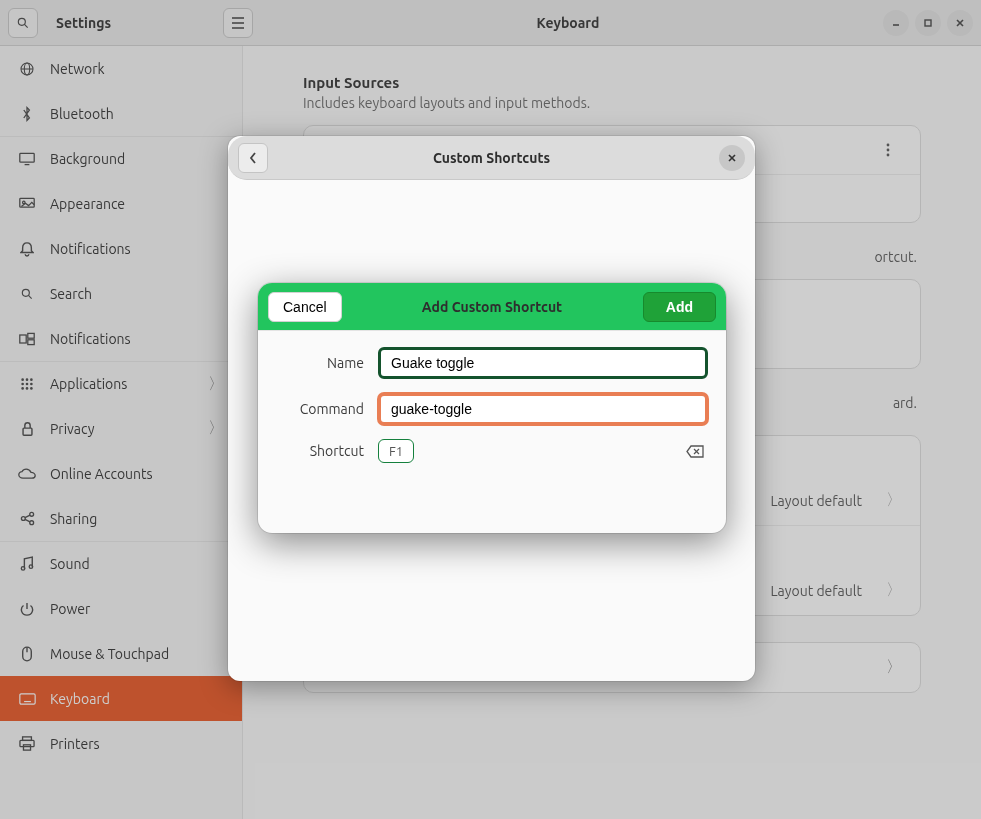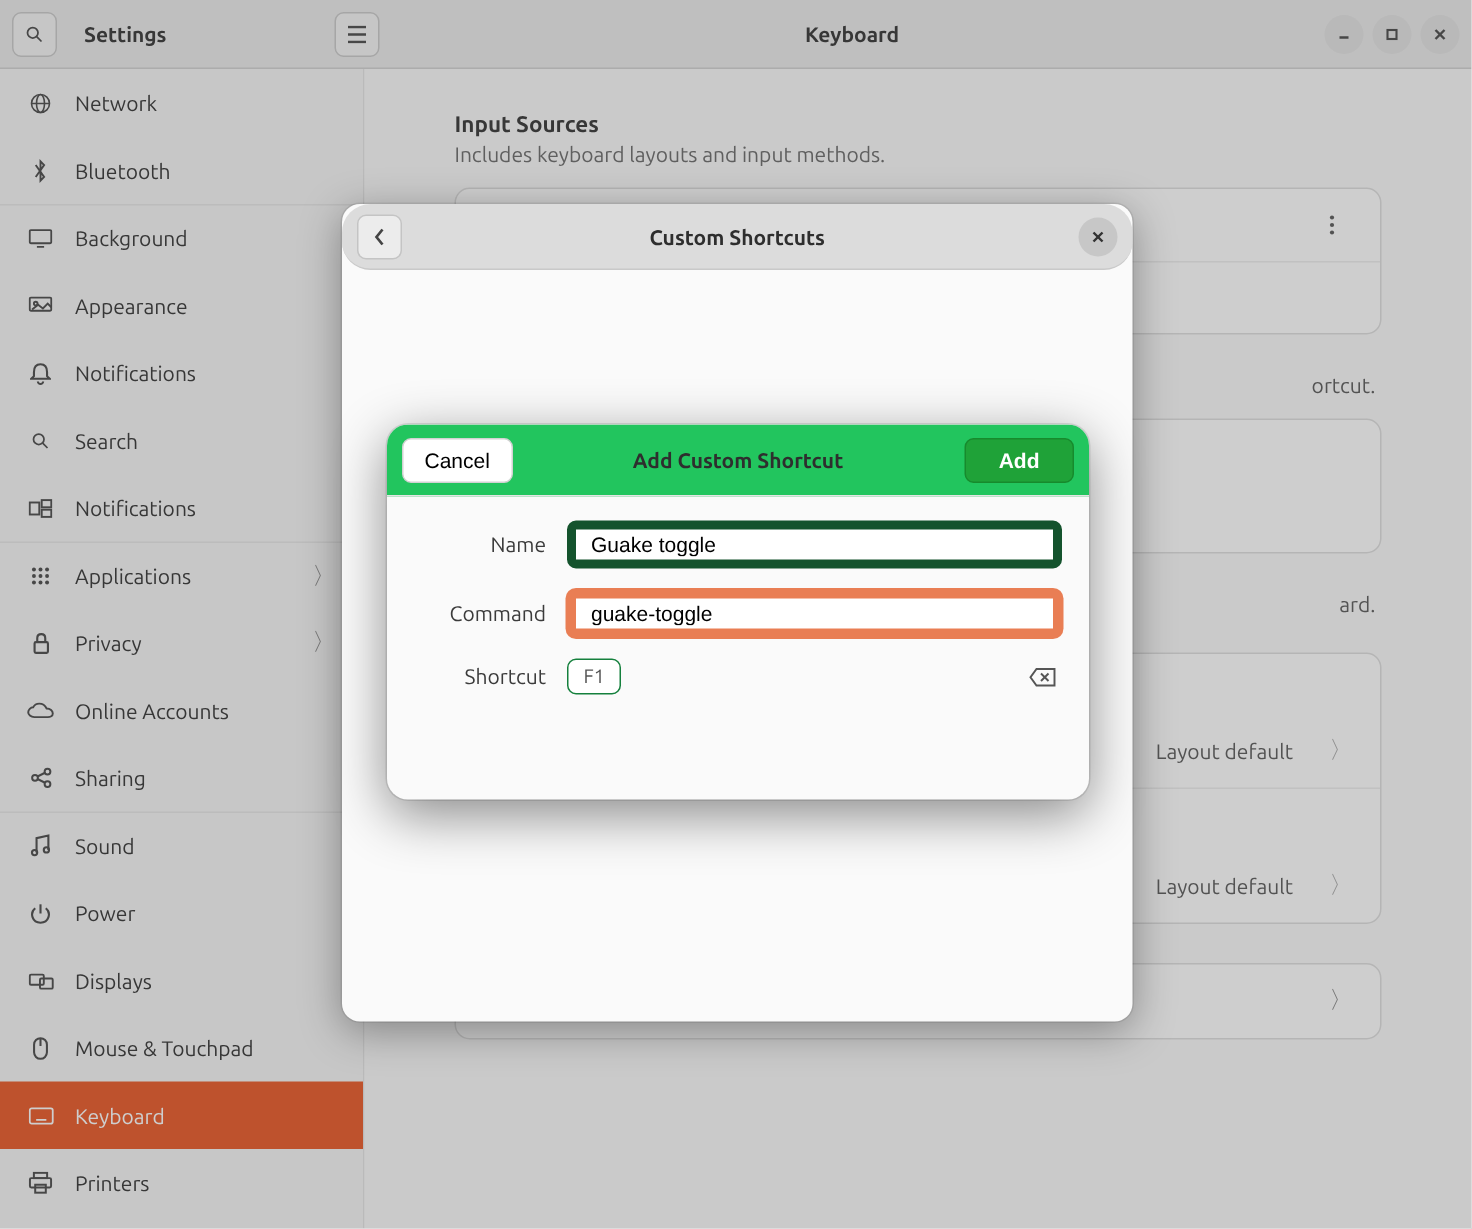--- a/index.html
+++ b/index.html
@@ -113,21 +113,21 @@
     padding: 6px 14px; font-size:14px; cursor:pointer; z-index:1;
   }
   .dlg-btn.primary {
     background:#1fa238; color:#fff; border-color:#178a2d; font-weight:700;
     margin-left:auto; padding:6px 22px;
   }
   .dlg-body { padding: 16px 18px; flex:1; }
   .form-row { display:flex; align-items:center; gap:14px; margin-bottom:14px; }
   .form-row label { width:88px; text-align:right; color:#3b3b3b; }
   .form-row input[type="text"] {
-    flex:1; height:32px; border:6px solid #14532d; border-radius:6px;
+    flex:1; height:32px; border:3px solid #14532d; border-radius:6px;
     padding: 0 10px; font-size:14px; background:#fff; outline:none;
   }
   .form-row input[type="text"]:focus, .form-row input.focused {
     border-color:#e97e54; box-shadow: 0 0 0 1px #e97e54;
   }
   .shortcut-row { display:flex; align-items:center; gap:14px; }
   .shortcut-key {
     border:1px solid #15803d; border-radius:6px; padding:4px 10px;
     font-size:13px; color:#555; background:#fff;
   }
@@ -312,29 +312,20 @@
         <span class="lbl">Sound</span>
       </div>
       <div class="sb-item">
         <span class="sb-icon">
           <svg width="14" height="14" viewBox="0 0 16 16" fill="none" stroke="currentColor" stroke-width="1.6">
             <path d="M8 1 L8 8"></path>
             <path d="M4 4 C2 5.5 1 8 2 11 C3 14 6 15 8 15 C10 15 13 14 14 11 C15 8 14 5.5 12 4"></path>
           </svg>
         </span>
         <span class="lbl">Power</span>
-      </div>
-      <div class="sb-item">
-        <span class="sb-icon">
-          <svg width="17" height="14" viewBox="0 0 20 16" fill="none" stroke="currentColor" stroke-width="1.5">
-            <rect x="1" y="3" width="11" height="8" rx="1"></rect>
-            <rect x="9" y="6" width="10" height="8" rx="1"></rect>
-          </svg>
-        </span>
-        <span class="lbl">Displays</span>
       </div>
       <div class="sb-item">
         <span class="sb-icon">
           <svg width="12" height="16" viewBox="0 0 14 18" fill="none" stroke="currentColor" stroke-width="1.6">
             <rect x="2" y="1" width="10" height="16" rx="5"></rect>
             <line x1="7" y1="1" x2="7" y2="7"></line>
           </svg>
         </span>
         <span class="lbl">Mouse &amp; Touchpad</span>
       </div>

